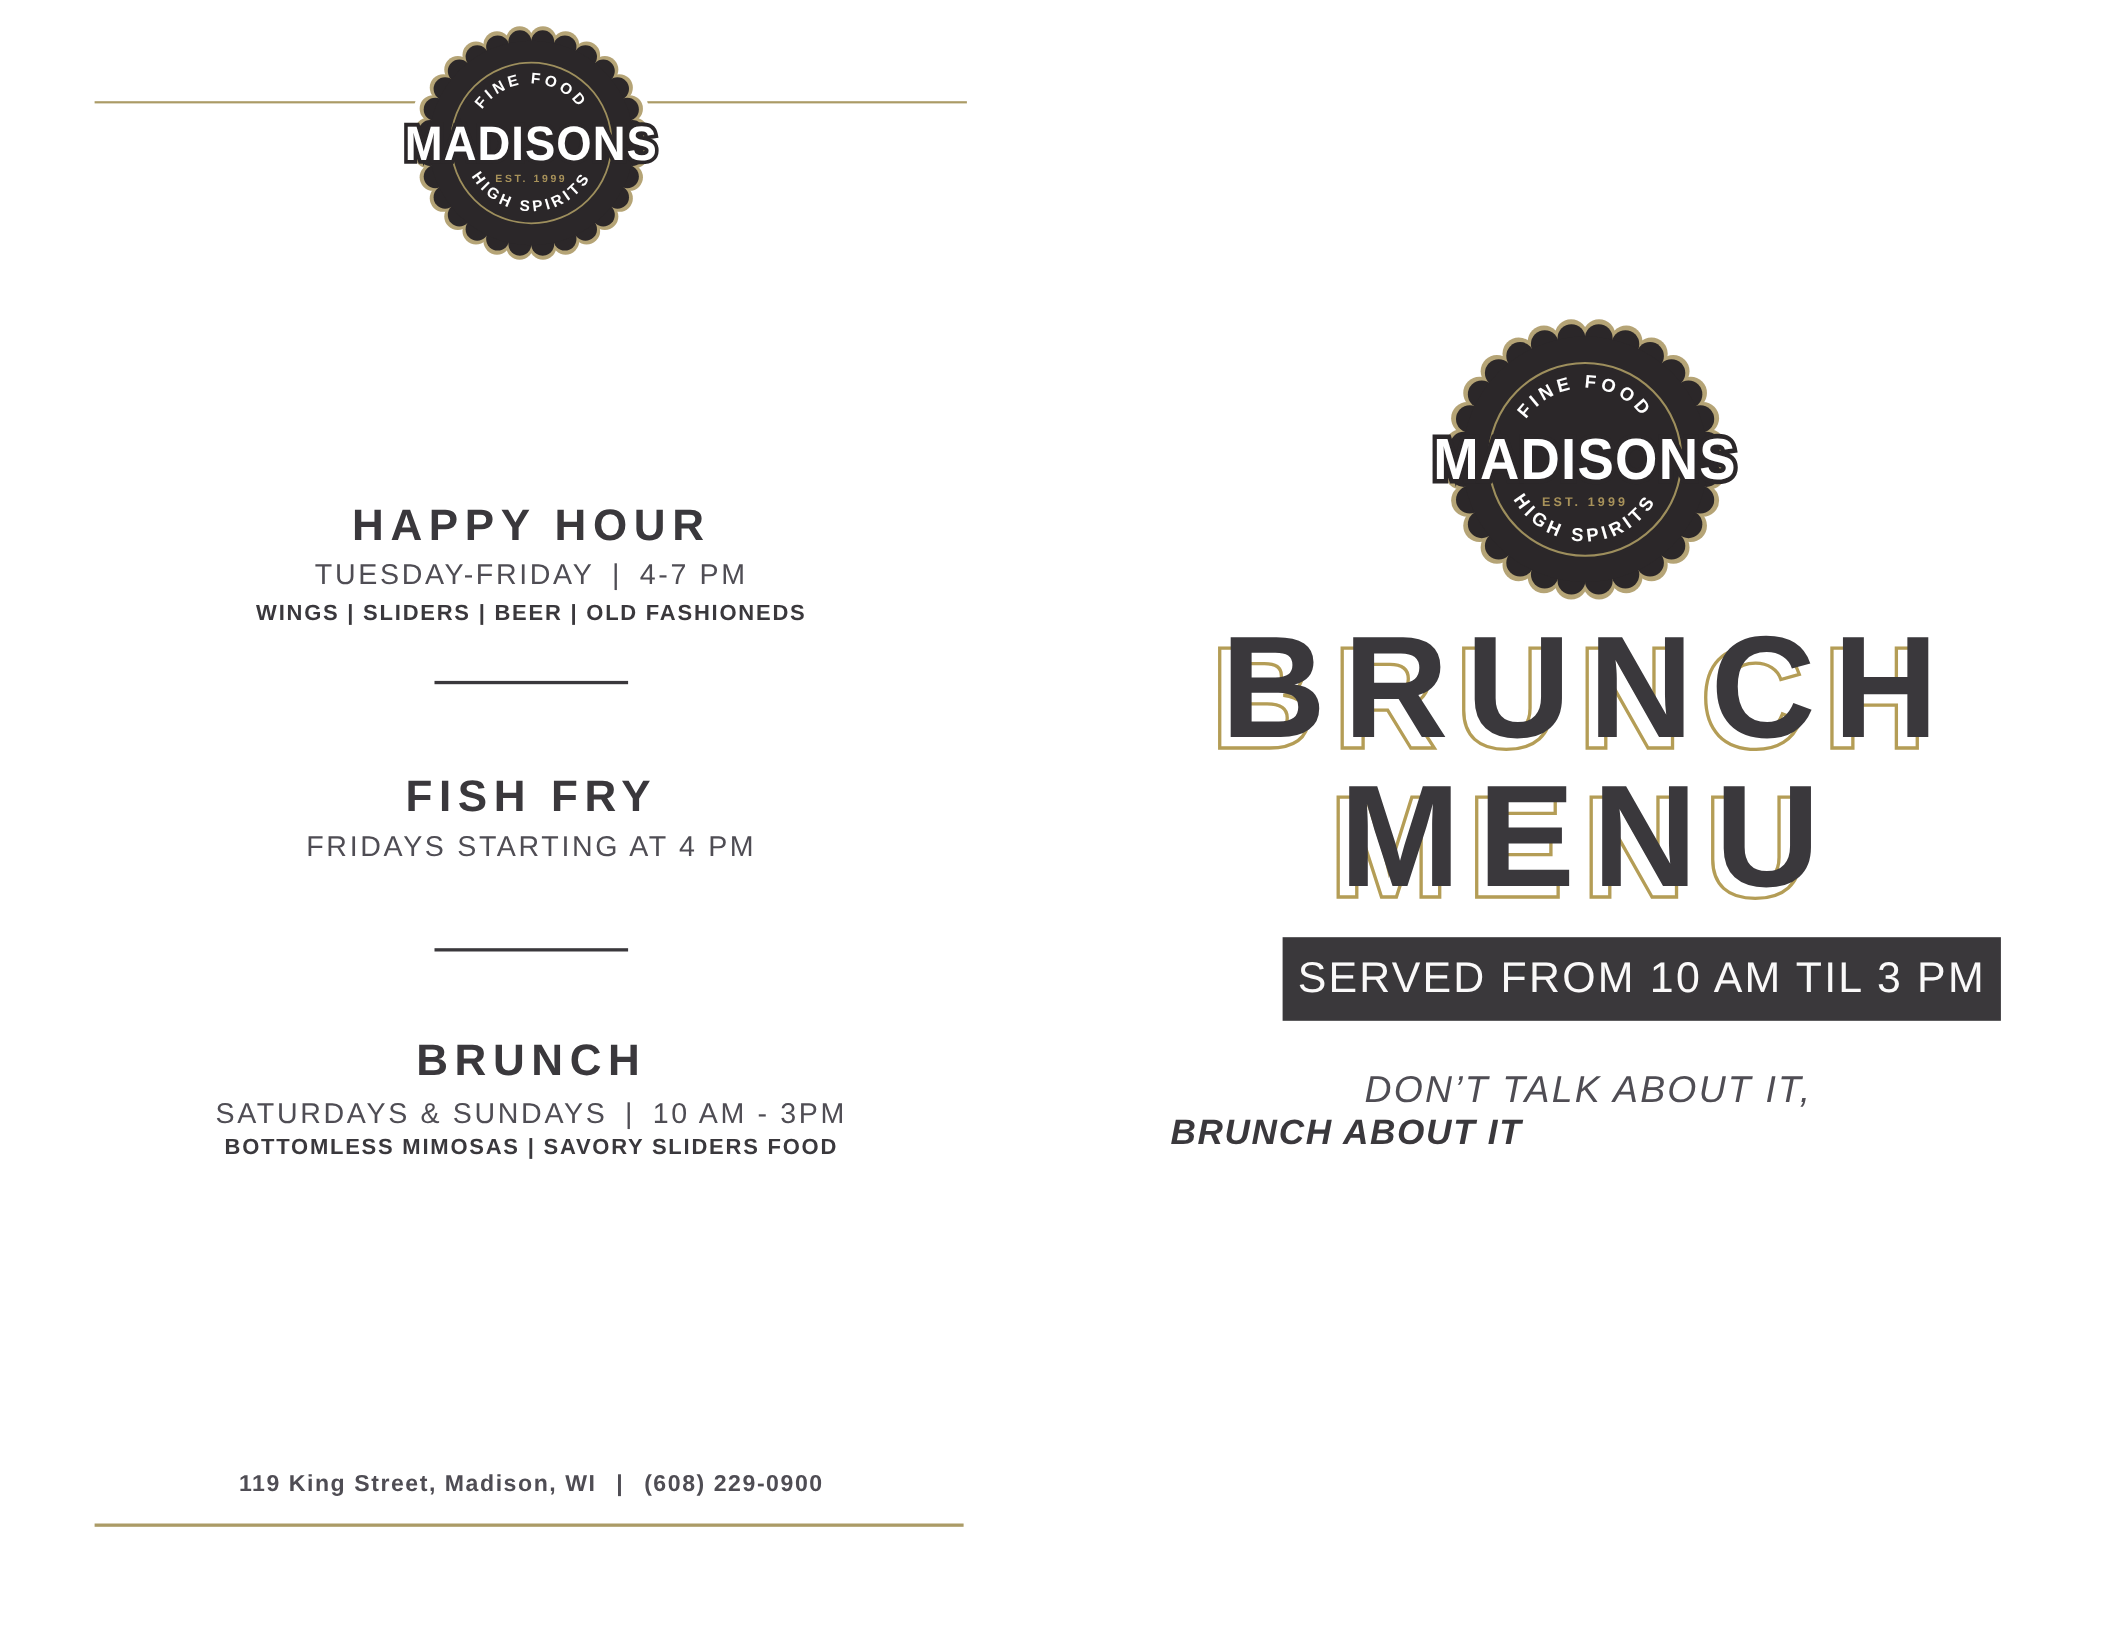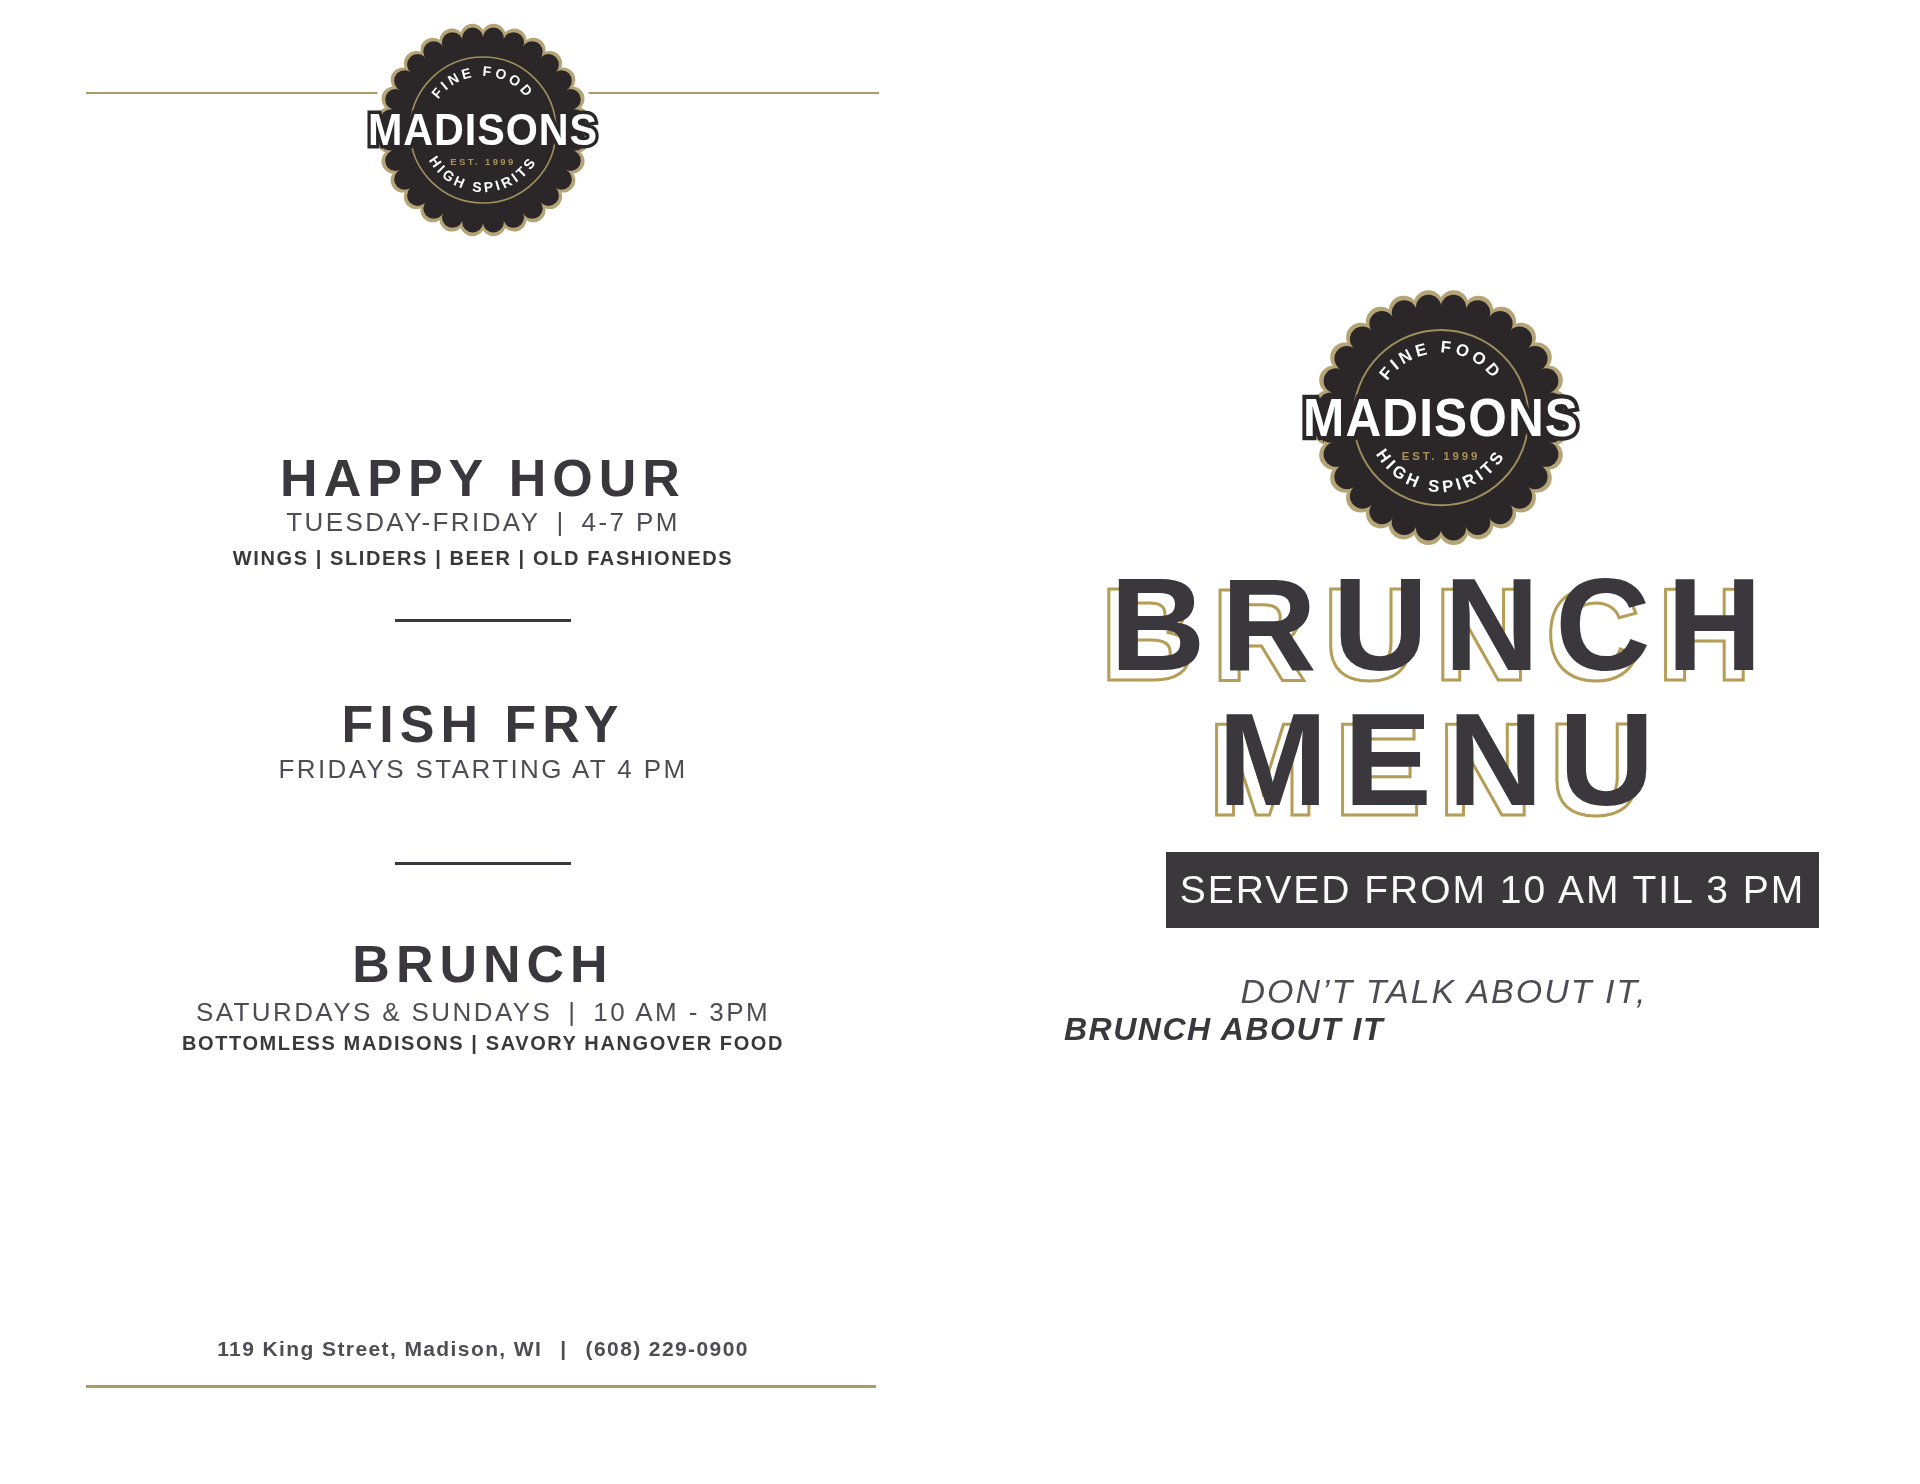--- a/index.html
+++ b/index.html
@@ -32,21 +32,21 @@
     fill:var(--badge-gold-text,#a8925a);
     font-size:9.5px;font-weight:bold;letter-spacing:2.4px;
   }
   .badge .name-text{
     fill:#ffffff;font-size:44px;font-weight:bold;letter-spacing:1px;
     stroke:var(--badge-dark,#2b2729);stroke-width:7px;paint-order:stroke;
   }
   
   .lcol{position:absolute;left:83px;width:800px;text-align:center;}
   .sec-title{
-    font-size:52px;font-weight:bold;letter-spacing:6px;
+    font-size:40px;font-weight:bold;letter-spacing:6px;
     color:var(--ink,#3a383c);line-height:48px;
   }
   .sec-sched{
     font-size:26px;font-weight:normal;letter-spacing:2.4px;
     color:var(--ink-soft,#514f55);line-height:26px;
   }
   .sec-sched .sep{margin:0 16px;}
   .sep:empty{display:none;}
   .sec-feat{
     font-size:20px;font-weight:bold;letter-spacing:1.6px;
@@ -225,21 +225,21 @@
   <div class="lcol sec-sched" style="top:756px">
     <span>FRIDAYS STARTING AT 4 PM</span>
   </div>
 
   <div class="divider" style="top:862px"></div>
 
   <div class="lcol sec-title" style="top:940px">BRUNCH</div>
   <div class="lcol sec-sched" style="top:999px">
     <span>SATURDAYS &amp; SUNDAYS</span><span class="sep">|</span><span>10 AM - 3PM</span>
   </div>
-  <div class="lcol sec-feat" style="top:1030px">BOTTOMLESS MADISONS | SAVORY HANGOVER FOOD</div>
+  <div class="lcol sec-feat" style="top:1030px">BOTTOMLESS MIMOSAS | SAVORY SLIDERS FOOD</div>
 
   <div class="lcol footer-line" style="top:1336px">
     <span>119 King Street, Madison, WI</span><span class="sep">|</span><span>(608) 229-0900</span>
   </div>
 
   <div class="badge badge-right">
     <svg viewBox="0 0 300 240">
       <defs>
         <path id="arcTopR" d="M 103.8 90 A 54 54 0 0 1 196.2 90"></path>
         <path id="arcBotR" d="M 95.7 148 A 62 62 0 0 0 204.3 148"></path>

